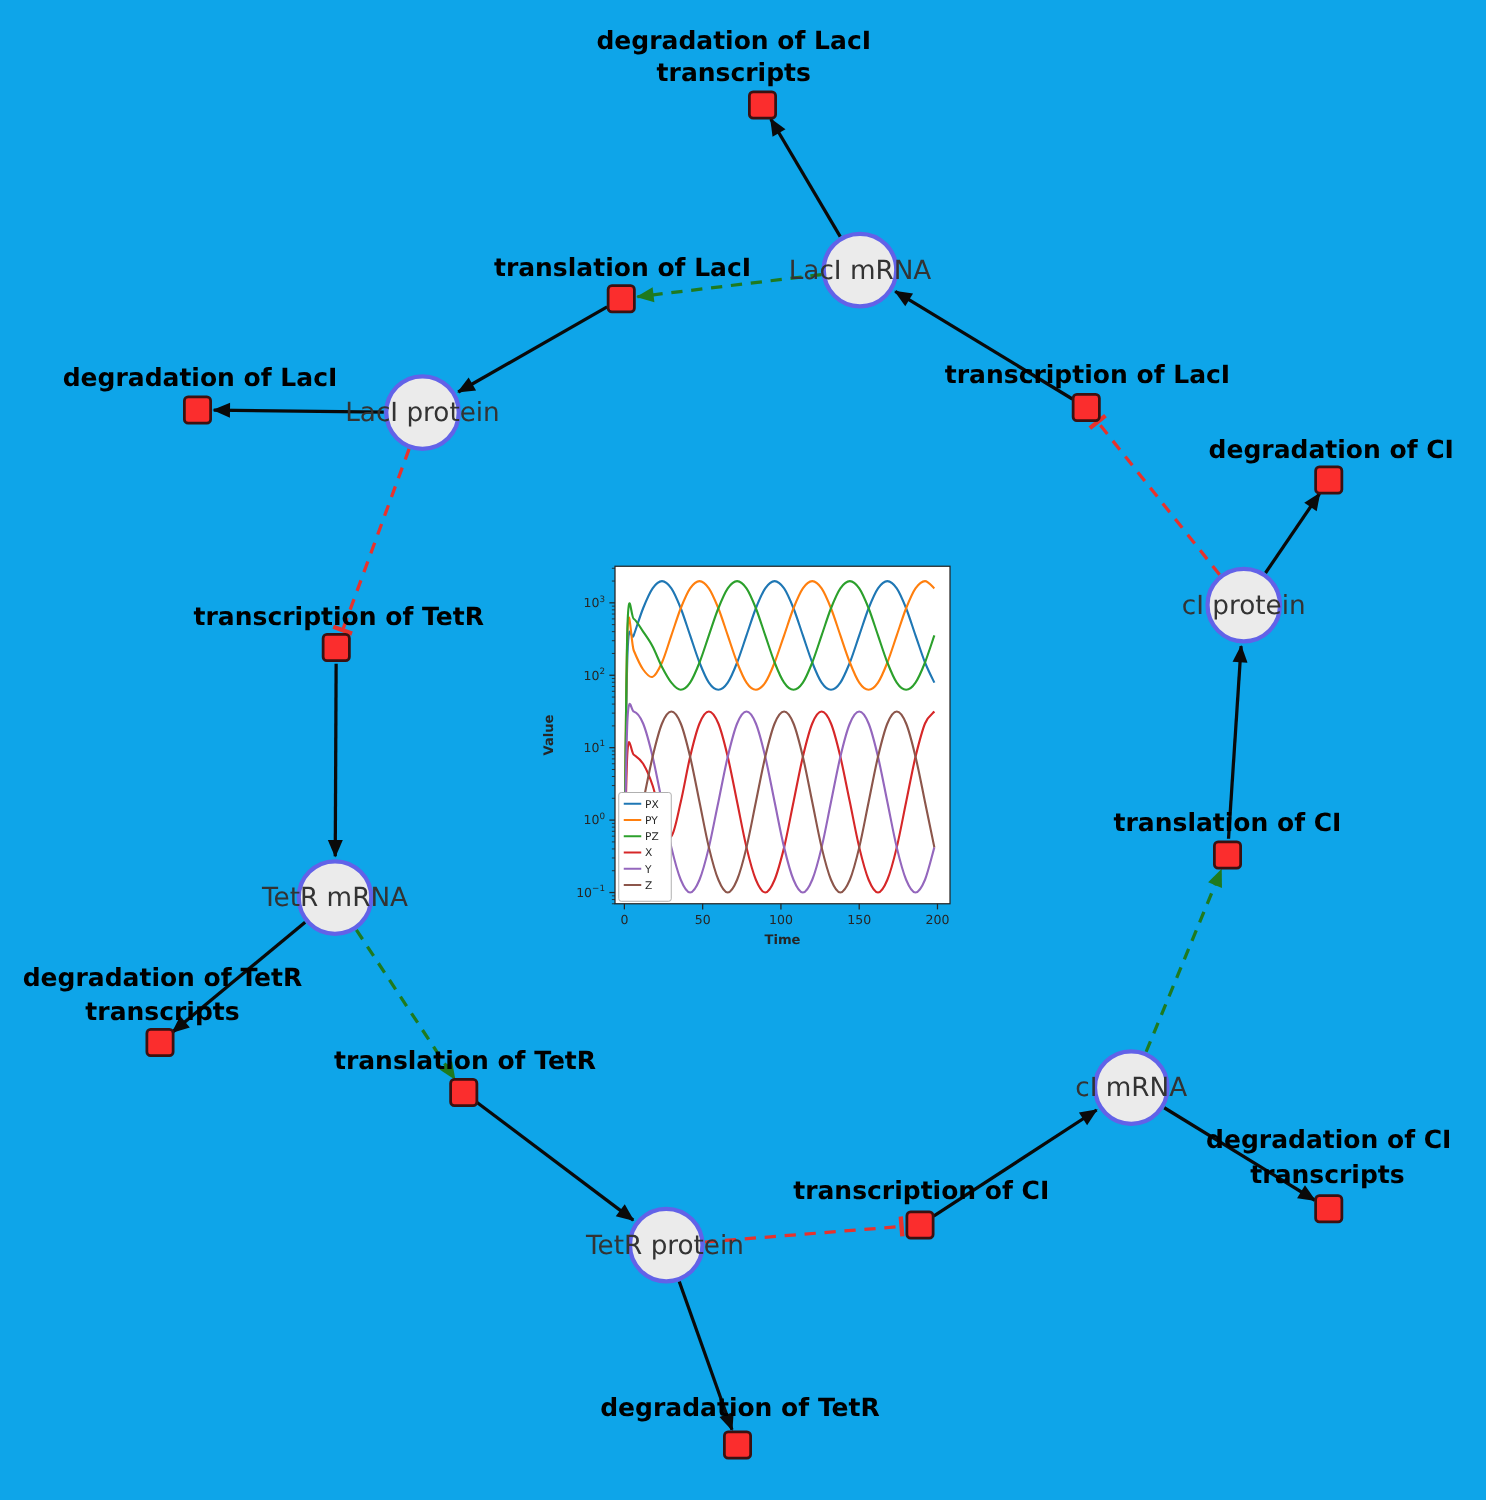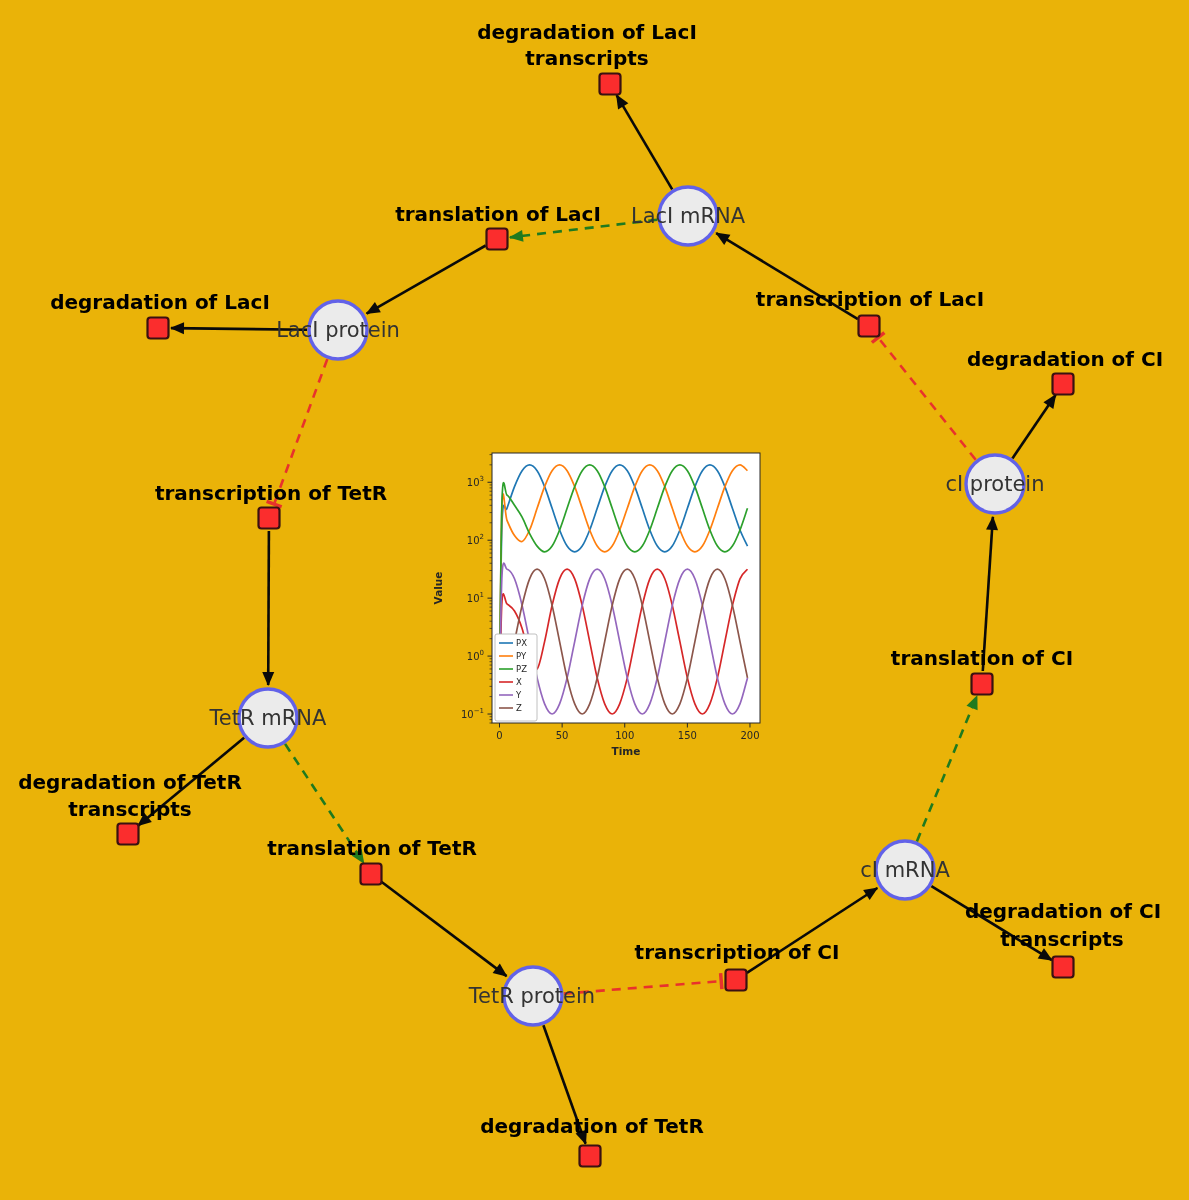--- a/index.html
+++ b/index.html
@@ -1,16 +1,16 @@
 <!DOCTYPE html>
 <html><head>
 <meta charset="utf-8">
 <style>
   html,body{margin:0;padding:0;background:#fff;}
-  .canvas{position:relative;width:1189px;height:1200px;background:#eab308;overflow:hidden;
+  .canvas{position:relative;width:1189px;height:1200px;background:#0ea5e9;overflow:hidden;
           font-family:"DejaVu Sans","Liberation Sans",sans-serif;}
   svg{position:absolute;left:0;top:0;}
   .e-black{stroke:#0a0a0a;stroke-width:2.6;}
   .e-green{stroke:#1f7a1f;stroke-width:2.6;stroke-dasharray:9 7;}
   .e-red{stroke:#e8322c;stroke-width:2.6;stroke-dasharray:9 7;}
   .species{fill:#ebebeb;stroke:#6262e8;stroke-width:3.4;}
   .reaction{fill:#fb2d2d;stroke:#3a1111;stroke-width:2.2;}
   .sp-label{font-size:21px;font-weight:400;fill:#333333;text-anchor:middle;}
   .rx-label{font-size:20px;font-weight:700;fill:#000000;text-anchor:middle;}
   #chart-root text{font-family:"DejaVu Sans","Liberation Sans",sans-serif;fill:#262626;}

